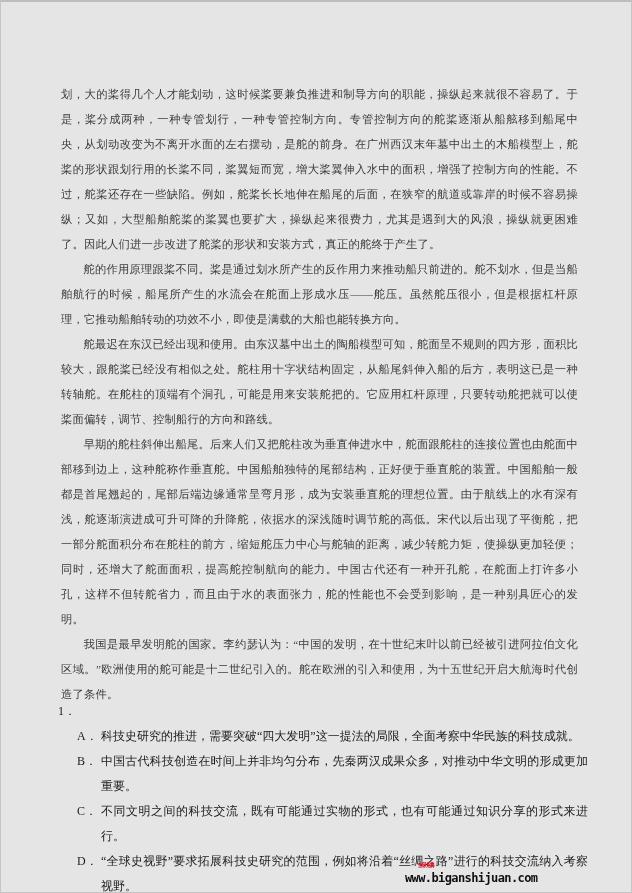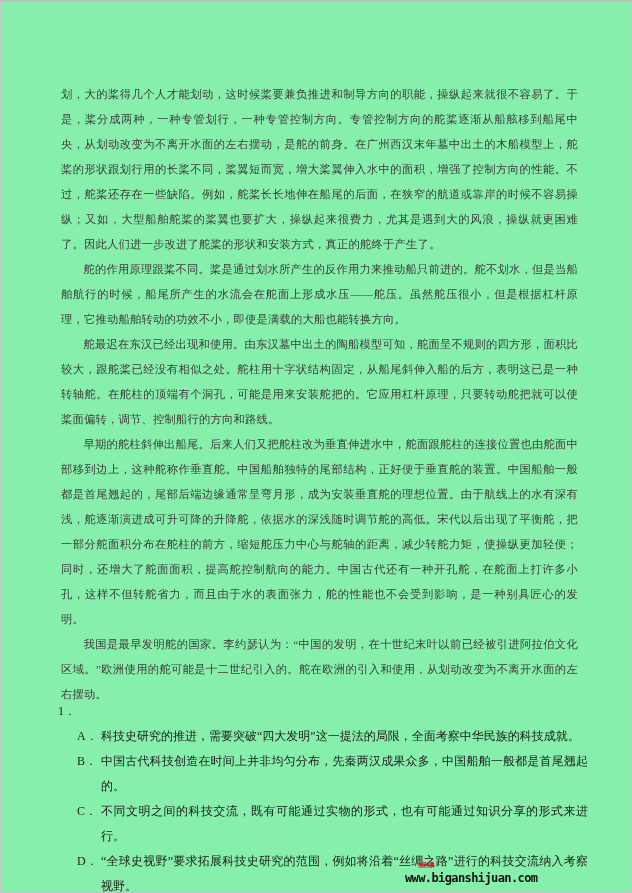--- a/index.html
+++ b/index.html
@@ -5,21 +5,21 @@
   html, body {
     margin: 0;
     padding: 0;
     background: #ffffff;
   }
   .page {
     position: relative;
     box-sizing: border-box;
     width: 632px;
     height: 893px;
-    background: #86efac;
+    background: #e5e5e5;
     border: 1px solid #c5c5c5;
     border-top: 2px solid #bdbdbd;
     overflow: hidden;
     font-family: "Liberation Serif", serif;
   }
   
   .material {
     position: absolute;
     left: 60px;
     top: 80px;
@@ -116,35 +116,35 @@
 </head>
 <body>
 
 <div class="page">
 
   <div class="material">
     <p>划，大的桨得几个人才能划动，这时候桨要兼负推进和制导方向的职能，操纵起来就很不容易了。于是，桨分成两种，一种专管划行，一种专管控制方向。专管控制方向的舵桨逐渐从船舷移到船尾中央，从划动改变为不离开水面的左右摆动，是舵的前身。在广州西汉末年墓中出土的木船模型上，舵桨的形状跟划行用的长桨不同，桨翼短而宽，增大桨翼伸入水中的面积，增强了控制方向的性能。不过，舵桨还存在一些缺陷。例如，舵桨长长地伸在船尾的后面，在狭窄的航道或靠岸的时候不容易操纵；又如，大型船舶舵桨的桨翼也要扩大，操纵起来很费力，尤其是遇到大的风浪，操纵就更困难了。因此人们进一步改进了舵桨的形状和安装方式，真正的舵终于产生了。</p>
     <p class="indent">舵的作用原理跟桨不同。桨是通过划水所产生的反作用力来推动船只前进的。舵不划水，但是当船舶航行的时候，船尾所产生的水流会在舵面上形成水压——舵压。虽然舵压很小，但是根据杠杆原理，它推动船舶转动的功效不小，即使是满载的大船也能转换方向。</p>
     <p class="indent">舵最迟在东汉已经出现和使用。由东汉墓中出土的陶船模型可知，舵面呈不规则的四方形，面积比较大，跟舵桨已经没有相似之处。舵柱用十字状结构固定，从船尾斜伸入船的后方，表明这已是一种转轴舵。在舵柱的顶端有个洞孔，可能是用来安装舵把的。它应用杠杆原理，只要转动舵把就可以使桨面偏转，调节、控制船行的方向和路线。</p>
     <p class="indent">早期的舵柱斜伸出船尾。后来人们又把舵柱改为垂直伸进水中，舵面跟舵柱的连接位置也由舵面中部移到边上，这种舵称作垂直舵。中国船舶独特的尾部结构，正好便于垂直舵的装置。中国船舶一般都是首尾翘起的，尾部后端边缘通常呈弯月形，成为安装垂直舵的理想位置。由于航线上的水有深有浅，舵逐渐演进成可升可降的升降舵，依据水的深浅随时调节舵的高低。宋代以后出现了平衡舵，把一部分舵面积分布在舵柱的前方，缩短舵压力中心与舵轴的距离，减少转舵力矩，使操纵更加轻便；同时，还增大了舵面面积，提高舵控制航向的能力。中国古代还有一种开孔舵，在舵面上打许多小孔，这样不但转舵省力，而且由于水的表面张力，舵的性能也不会受到影响，是一种别具匠心的发明。</p>
-    <p class="indent">我国是最早发明舵的国家。李约瑟认为：“中国的发明，在十世纪末叶以前已经被引进阿拉伯文化区域。”欧洲使用的舵可能是十二世纪引入的。舵在欧洲的引入和使用，从划动改变为不离开水面的左右摆动。</p>
+    <p class="indent">我国是最早发明舵的国家。李约瑟认为：“中国的发明，在十世纪末叶以前已经被引进阿拉伯文化区域。”欧洲使用的舵可能是十二世纪引入的。舵在欧洲的引入和使用，为十五世纪开启大航海时代创造了条件。</p>
   </div>
 
   <div class="question">
     <div class="q-row">
       <span class="q-num">1．</span>
     </div>
     <div class="options">
       <div class="option-row">
         <span class="opt-label">A．</span>
         <span>科技史研究的推进，需要突破“四大发明”这一提法的局限，全面考察中华民族的科技成就。</span>
       </div>
       <div class="option-row">
         <span class="opt-label">B．</span>
-        <span>中国古代科技创造在时间上并非均匀分布，先秦两汉成果众多，中国船舶一般都是首尾翘起的。</span>
+        <span>中国古代科技创造在时间上并非均匀分布，先秦两汉成果众多，对推动中华文明的形成更加重要。</span>
       </div>
       <div class="option-row">
         <span class="opt-label">C．</span>
         <span>不同文明之间的科技交流，既有可能通过实物的形式，也有可能通过知识分享的形式来进行。</span>
       </div>
       <div class="option-row">
         <span class="opt-label">D．</span>
         <span>“全球史视野”要求拓展科技史研究的范围，例如将沿着“丝绸之路”进行的科技交流纳入考察视野。</span>
       </div>
     </div>

